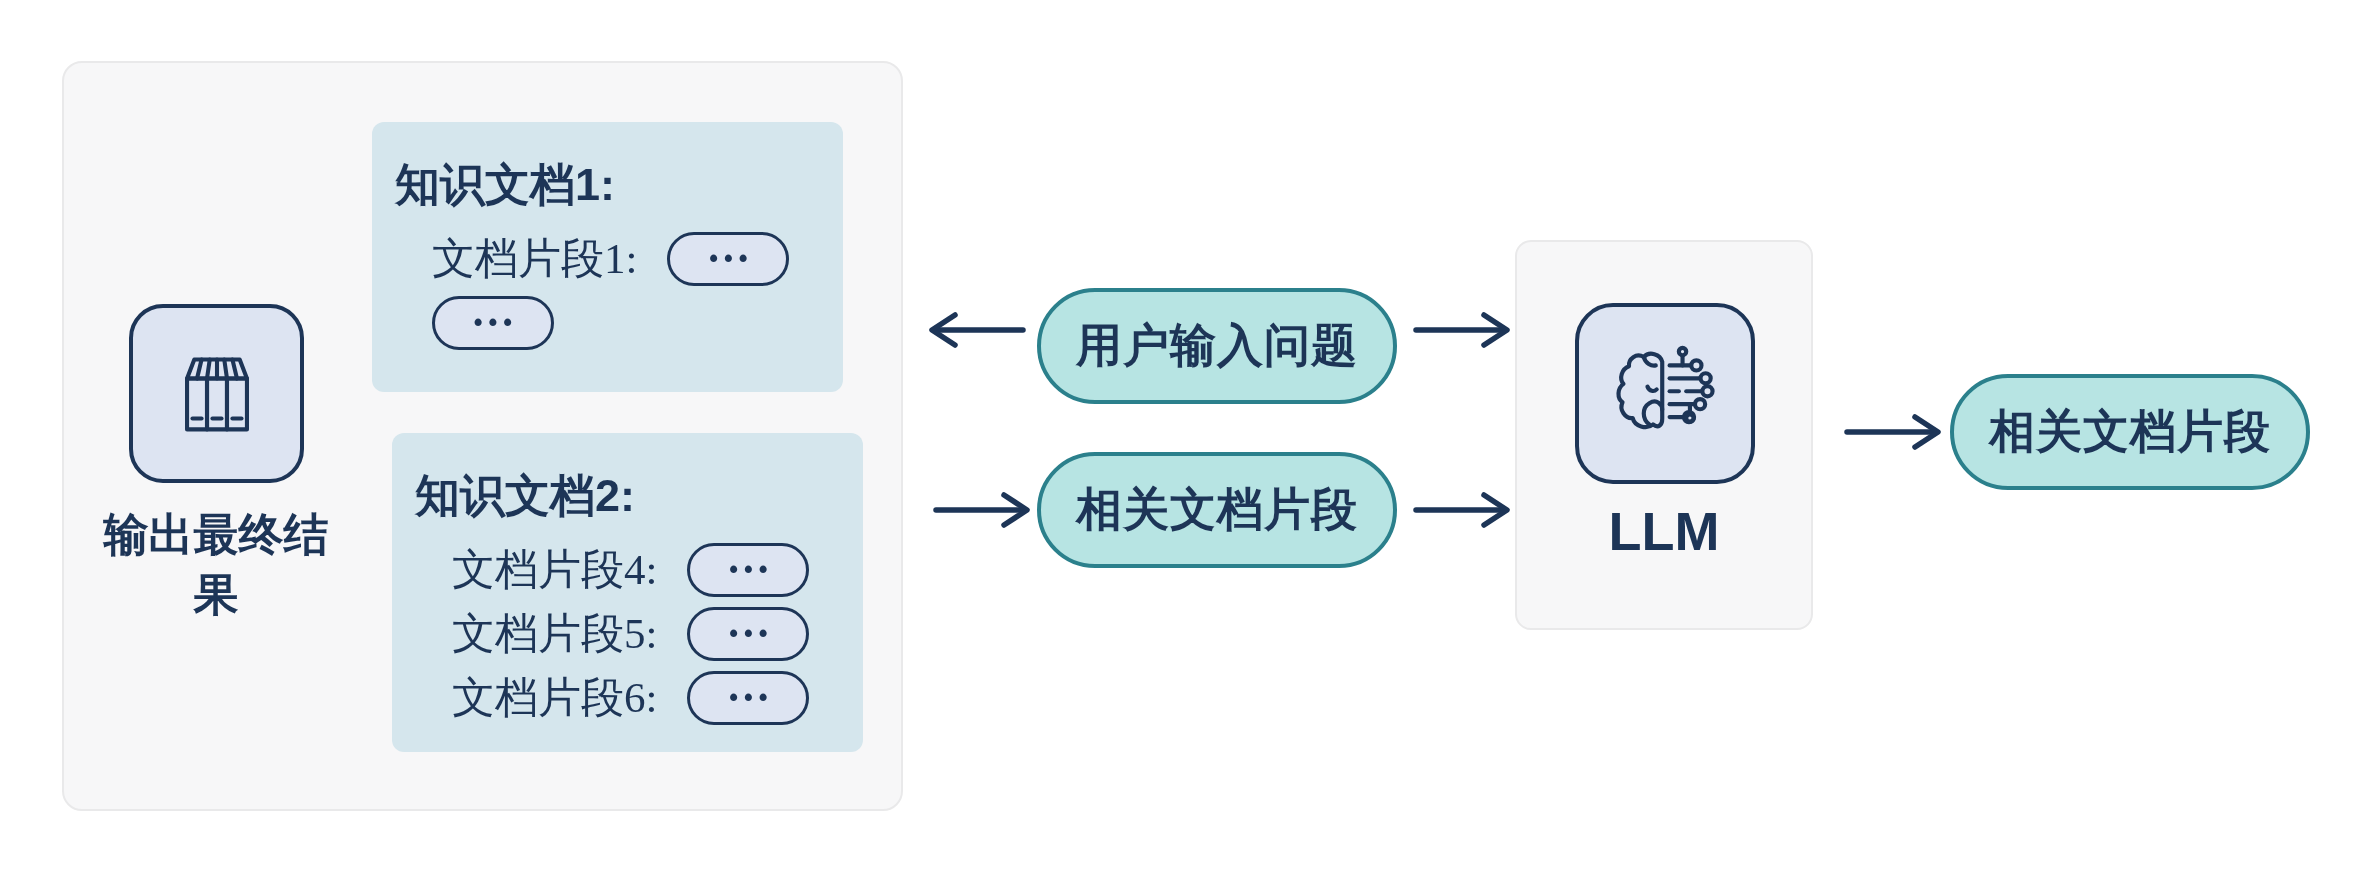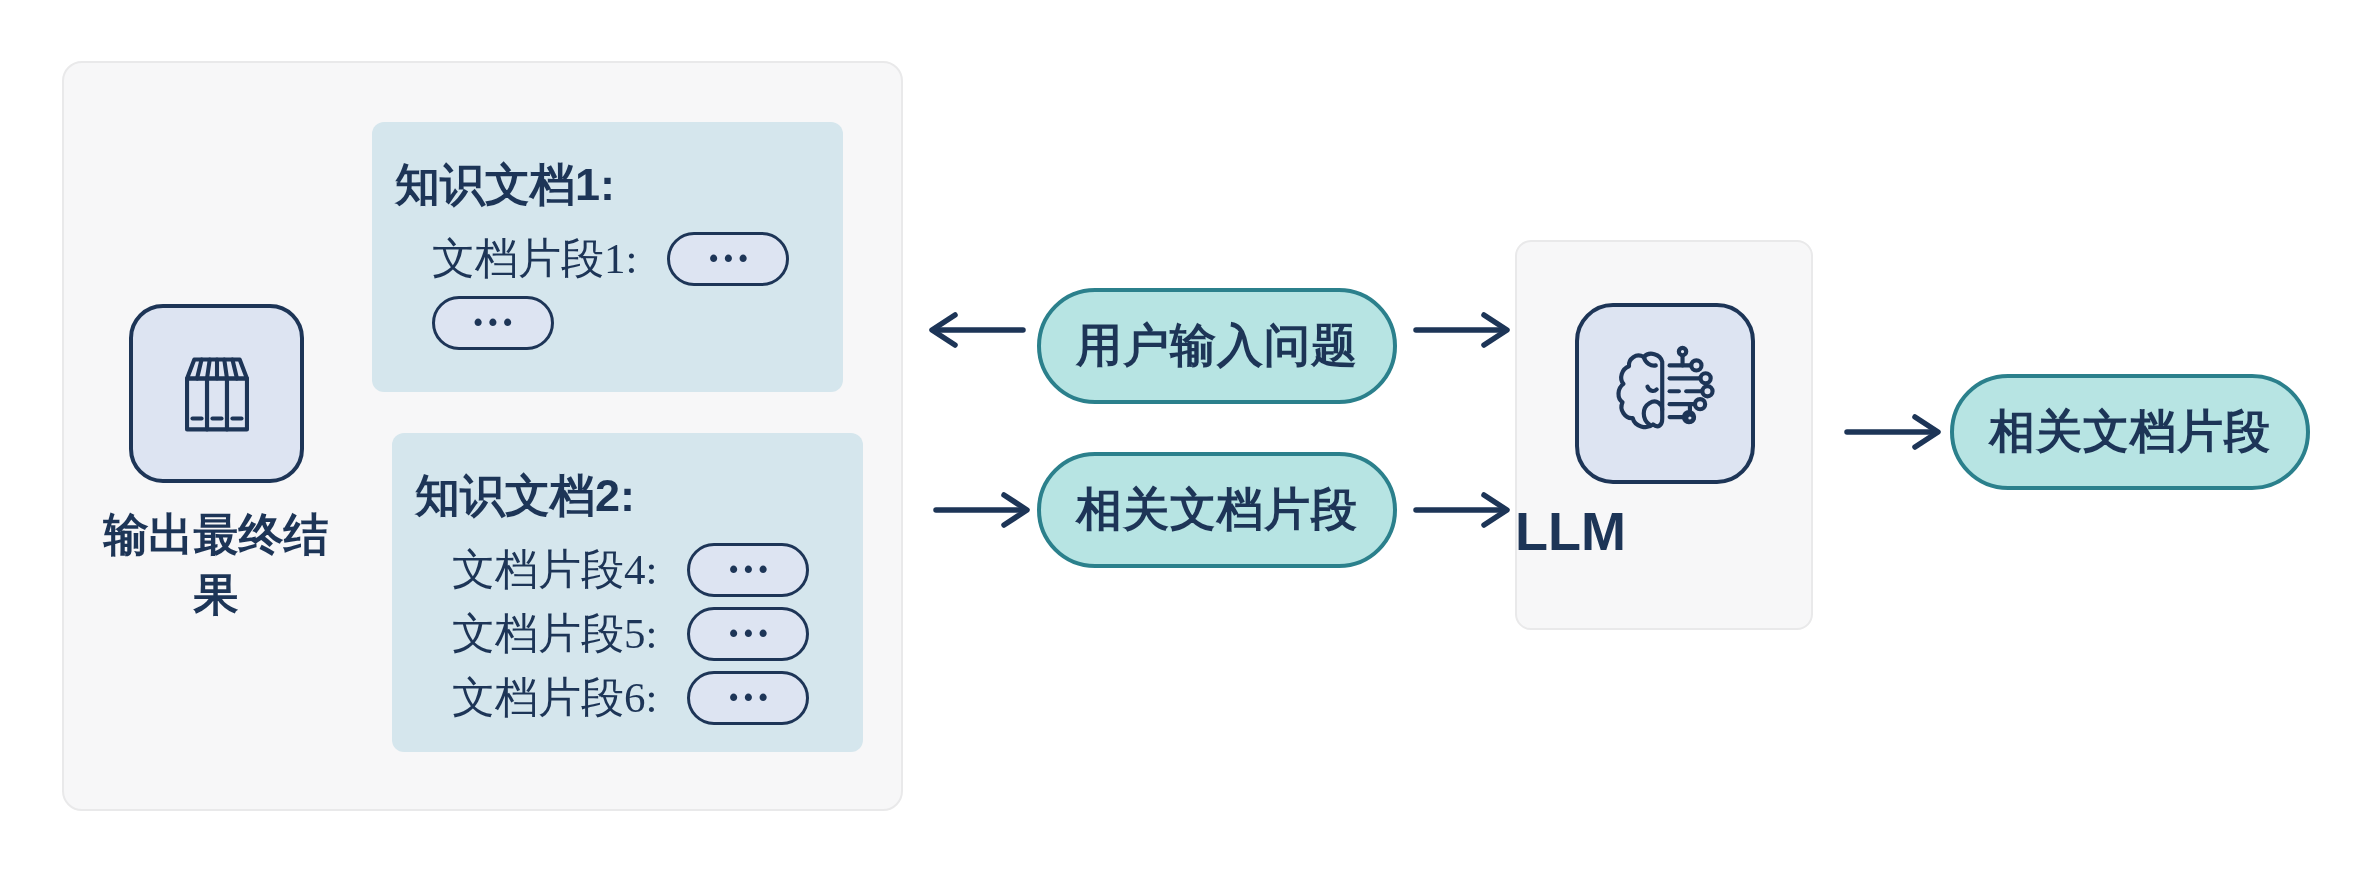--- a/index.html
+++ b/index.html
@@ -109,21 +109,21 @@
     stroke: var(--navy);
     fill: none;
     stroke-linecap: round;
     stroke-linejoin: round;
   }
   .llm-title {
     position: absolute;
     left: 1515px;
     top: 500px;
     width: 298px;
-    text-align: left;
+    text-align: center;
     color: var(--navy);
     font-size: 54px;
     font-weight: 800;
     letter-spacing: 0px;
   }
 </style>
 </head>
 <body>
 
 <div id="stage">

